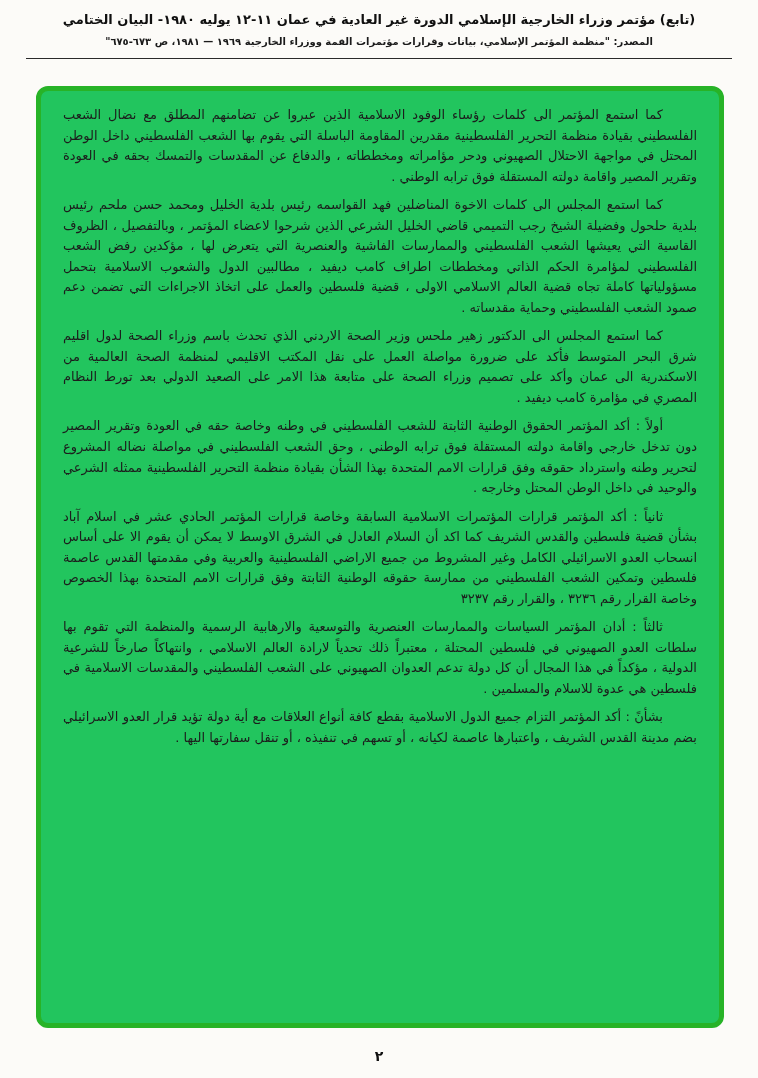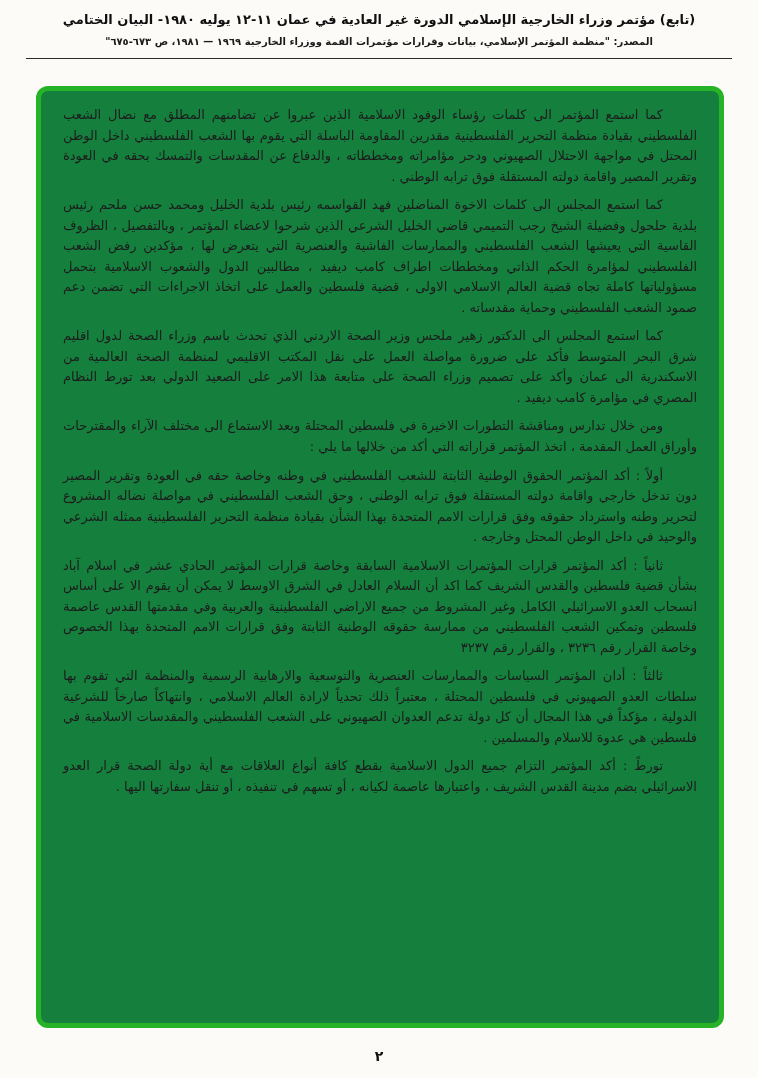--- a/index.html
+++ b/index.html
@@ -38,21 +38,21 @@
       margin: 11px 26px 0 26px;
     }
     .green-box {
       position: absolute;
       top: 86px; left: 36px; right: 34px; bottom: 50px;
       border: 5px solid var(--border_green, #27b327);
       border-radius: 12px;
       padding: 14px 22px 8px 22px;
       direction: rtl;
       overflow: hidden;
-      background: #15803d;
+      background: #22c55e;
     }
     .para {
       font-size: 13px;
       line-height: 1.58;
       text-align: justify;
       color: #1c1c1c;
       text-indent: 34px;
       margin-bottom: 8px;
     }
     .para:last-child { margin-bottom: 0; }
@@ -75,24 +75,23 @@
     <div class="doc-title">(تابع) مؤتمر وزراء الخارجية الإسلامي الدورة غير العادية في عمان ١١-١٢ يوليه ١٩٨٠- البيان الختامي</div>
     <div class="doc-source">المصدر: "منظمة المؤتمر الإسلامي، بيانات وقرارات مؤتمرات القمة ووزراء الخارجية ١٩٦٩ — ١٩٨١، ص ٦٧٣-٦٧٥"</div>
   </header>
 
   <div class="header-rule"></div>
 
   <main class="green-box">
     <p class="para"><span class="plabel"></span><span>كما استمع المؤتمر الى كلمات رؤساء الوفود الاسلامية الذين عبروا عن تضامنهم المطلق مع نضال الشعب الفلسطيني بقيادة منظمة التحرير الفلسطينية مقدرين المقاومة الباسلة التي يقوم بها الشعب الفلسطيني داخل الوطن المحتل في مواجهة الاحتلال الصهيوني ودحر مؤامراته ومخططاته ، والدفاع عن المقدسات والتمسك بحقه في العودة وتقرير المصير واقامة دولته المستقلة فوق ترابه الوطني .</span></p>
     <p class="para"><span class="plabel"></span><span>كما استمع المجلس الى كلمات الاخوة المناضلين فهد القواسمه رئيس بلدية الخليل ومحمد حسن ملحم رئيس بلدية حلحول وفضيلة الشيخ رجب التميمي قاضي الخليل الشرعي الذين شرحوا لاعضاء المؤتمر ، وبالتفصيل ، الظروف القاسية التي يعيشها الشعب الفلسطيني والممارسات الفاشية والعنصرية التي يتعرض لها ، مؤكدين رفض الشعب الفلسطيني لمؤامرة الحكم الذاتي ومخططات اطراف كامب ديفيد ، مطالبين الدول والشعوب الاسلامية بتحمل مسؤولياتها كاملة تجاه قضية العالم الاسلامي الاولى ، قضية فلسطين والعمل على اتخاذ الاجراءات التي تضمن دعم صمود الشعب الفلسطيني وحماية مقدساته .</span></p>
     <p class="para"><span class="plabel"></span><span>كما استمع المجلس الى الدكتور زهير ملحس وزير الصحة الاردني الذي تحدث باسم وزراء الصحة لدول اقليم شرق البحر المتوسط فأكد على ضرورة مواصلة العمل على نقل المكتب الاقليمي لمنظمة الصحة العالمية من الاسكندرية الى عمان وأكد على تصميم وزراء الصحة على متابعة هذا الامر على الصعيد الدولي بعد تورط النظام المصري في مؤامرة كامب ديفيد .</span></p>
-    <p class="para"><span class="plabel"></span><span>ومن خلال تدارس ومناقشة التطورات الاخيرة في فلسطين المحتلة وبعد الاستماع الى مختلف الآراء والمقترحات وأوراق العمل المقدمة ، اتخذ المؤتمر قراراته التي أكد من خلالها ما يلي :</span></p>
     <p class="para"><span class="plabel">أولاً :  </span><span>أكد المؤتمر الحقوق الوطنية الثابتة للشعب الفلسطيني في وطنه وخاصة حقه في العودة وتقرير المصير دون تدخل خارجي واقامة دولته المستقلة فوق ترابه الوطني ، وحق الشعب الفلسطيني في مواصلة نضاله المشروع لتحرير وطنه واسترداد حقوقه وفق قرارات الامم المتحدة بهذا الشأن بقيادة منظمة التحرير الفلسطينية ممثله الشرعي والوحيد في داخل الوطن المحتل وخارجه .</span></p>
     <p class="para"><span class="plabel">ثانياً :  </span><span>أكد المؤتمر قرارات المؤتمرات الاسلامية السابقة وخاصة قرارات المؤتمر الحادي عشر في اسلام آباد بشأن قضية فلسطين والقدس الشريف كما اكد أن السلام العادل في الشرق الاوسط لا يمكن أن يقوم الا على أساس انسحاب العدو الاسرائيلي الكامل وغير المشروط من جميع الاراضي الفلسطينية والعربية وفي مقدمتها القدس عاصمة فلسطين وتمكين الشعب الفلسطيني من ممارسة حقوقه الوطنية الثابتة وفق قرارات الامم المتحدة بهذا الخصوص وخاصة القرار رقم ٣٢٣٦ ، والقرار رقم ٣٢٣٧</span></p>
     <p class="para"><span class="plabel">ثالثاً :  </span><span>أدان المؤتمر السياسات والممارسات العنصرية والتوسعية والارهابية الرسمية والمنظمة التي تقوم بها سلطات العدو الصهيوني في فلسطين المحتلة ، معتبراً ذلك تحدياً لارادة العالم الاسلامي ، وانتهاكاً صارخاً للشرعية الدولية ، مؤكداً في هذا المجال أن كل دولة تدعم العدوان الصهيوني على الشعب الفلسطيني والمقدسات الاسلامية في فلسطين هي عدوة للاسلام والمسلمين .</span></p>
-    <p class="para"><span class="plabel">تورطً :  </span><span>أكد المؤتمر التزام جميع الدول الاسلامية بقطع كافة أنواع العلاقات مع أية دولة الصحة قرار العدو الاسرائيلي بضم مدينة القدس الشريف ، واعتبارها عاصمة لكيانه ، أو تسهم في تنفيذه ، أو تنقل سفارتها اليها .</span></p>
+    <p class="para"><span class="plabel">بشأنً :  </span><span>أكد المؤتمر التزام جميع الدول الاسلامية بقطع كافة أنواع العلاقات مع أية دولة تؤيد قرار العدو الاسرائيلي بضم مدينة القدس الشريف ، واعتبارها عاصمة لكيانه ، أو تسهم في تنفيذه ، أو تنقل سفارتها اليها .</span></p>
   </main>
 
   <footer>
     <div class="page-number">٢</div>
   </footer>
 
 </div>
 
 </body></html>

